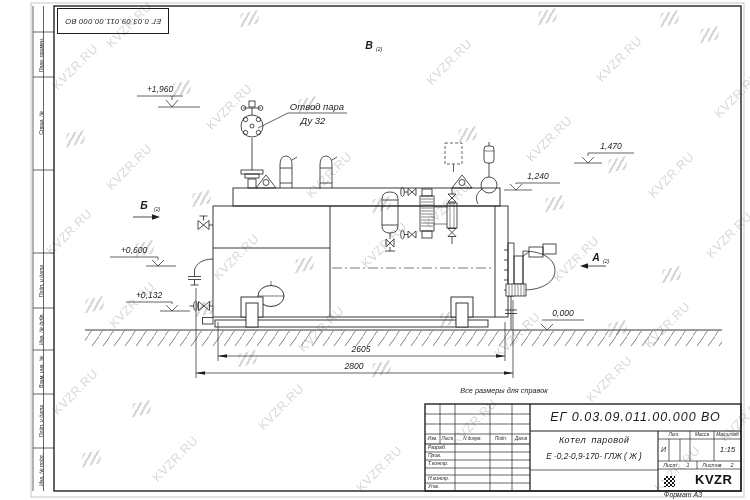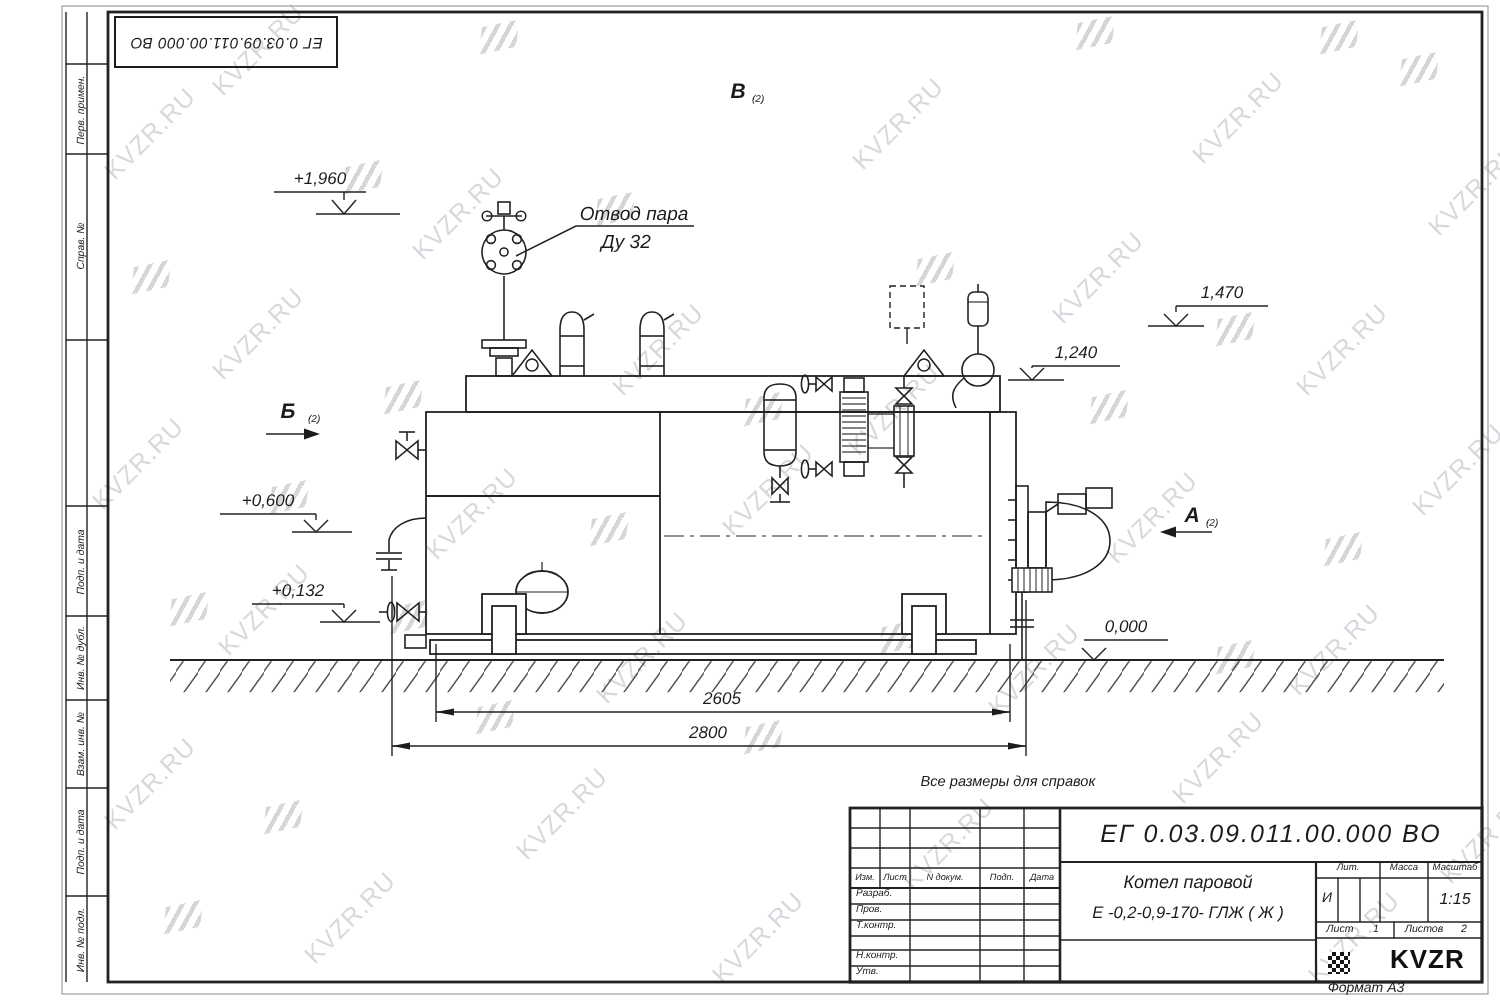--- a/index.html
+++ b/index.html
@@ -400,21 +400,21 @@
 
   <div class="side-label" style="left:18px;top:50.5px;">Перв. примен.</div>
   <div class="side-label" style="left:18px;top:119px;">Справ. №</div>
   <div class="side-label" style="left:18px;top:276.5px;">Подп. и дата</div>
   <div class="side-label" style="left:18px;top:325px;">Инв. № дубл.</div>
   <div class="side-label" style="left:18px;top:368px;">Взам. инв. №</div>
   <div class="side-label" style="left:18px;top:417px;">Подп. и дата</div>
   <div class="side-label" style="left:18px;top:465.5px;">Инв. № подл.</div>
 
   <div class="tb-text" style="left:532px;top:406px;width:207px;height:23px;font-size:12.5px;letter-spacing:1px;">ЕГ 0.03.09.011.00.000  ВО</div>
-  <div class="tb-text" style="left:532px;top:434px;width:124px;height:15px;font-size:9px;">Котел паровой</div>
+  <div class="tb-text" style="left:532px;top:434px;width:124px;height:15px;font-size:9px;font-family:Liberation Mono, monospace;">Котел паровой</div>
   <div class="tb-text" style="left:532px;top:449px;width:124px;height:15px;font-size:8.3px;">Е -0,2-0,9-170- ГЛЖ ( Ж )</div>
 
   <div class="tb-text" style="left:425px;top:434px;width:15px;height:10px;font-size:4.6px;">Изм.</div>
   <div class="tb-text" style="left:440px;top:434px;width:15px;height:10px;font-size:4.6px;">Лист</div>
   <div class="tb-text" style="left:455px;top:434px;width:35px;height:10px;font-size:4.6px;">N докум.</div>
   <div class="tb-text" style="left:490px;top:434px;width:22px;height:10px;font-size:4.6px;">Подп.</div>
   <div class="tb-text" style="left:512px;top:434px;width:18px;height:10px;font-size:4.6px;">Дата</div>
 
   <div class="tb-text tb-left" style="left:426px;top:444px;width:29px;height:8px;font-size:5px;">Разраб.</div>
   <div class="tb-text tb-left" style="left:426px;top:452px;width:29px;height:8px;font-size:5px;">Пров.</div>

